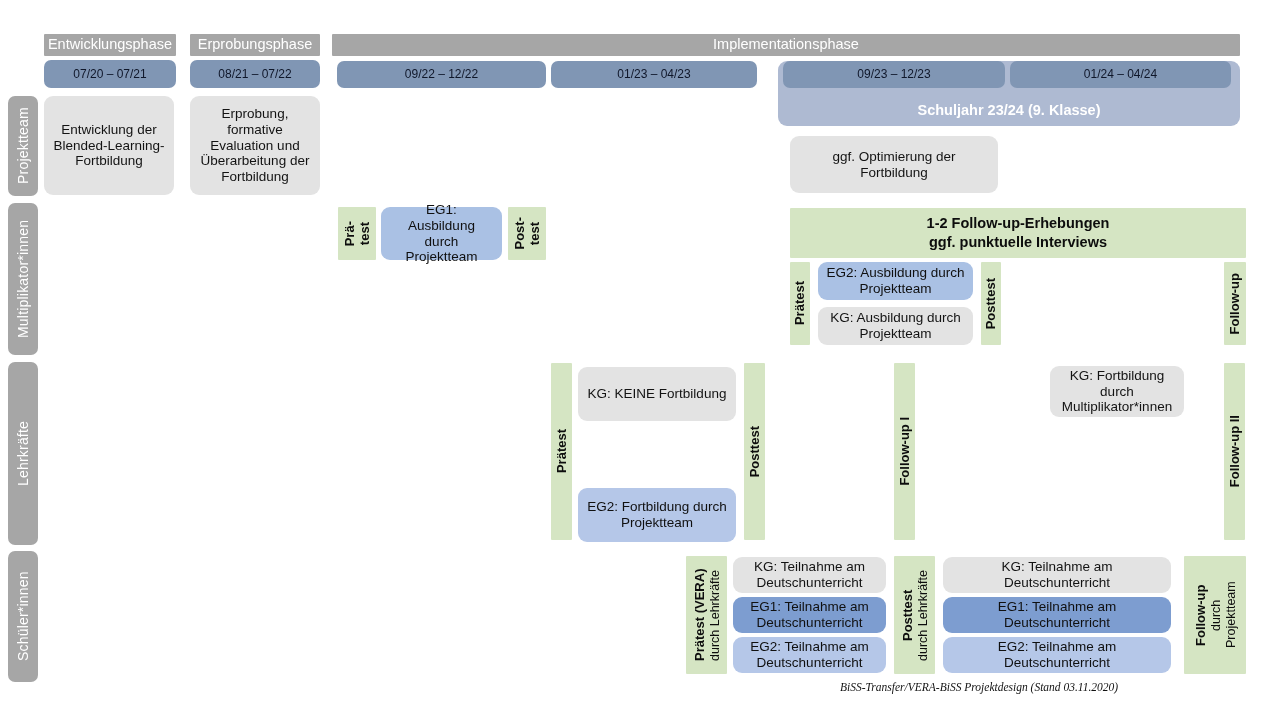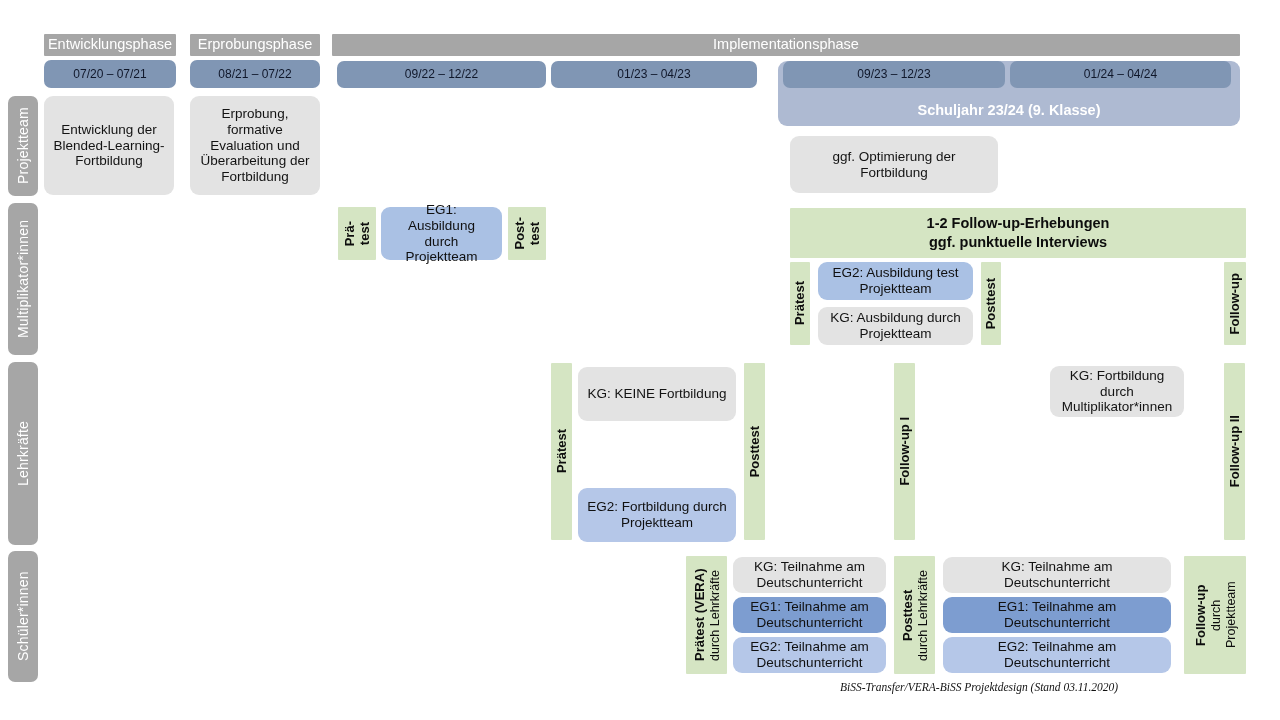--- a/index.html
+++ b/index.html
@@ -228,21 +228,21 @@
     <div>
       <div>1-2 Follow-up-Erhebungen</div>
       <div>ggf. punktuelle Interviews</div>
     </div>
   </div>
 
   <div class="abs green box" style="left:790px; top:262px; width:20px; height:83px; font-weight:bold;">
     <span class="vlabel">Prätest</span>
   </div>
   <div class="abs box blue-mid" style="left:818px; top:262px; width:155px; height:38px; padding:0 6px;">
-    <span>EG2: Ausbildung test Projektteam</span>
+    <span>EG2: Ausbildung durch Projektteam</span>
   </div>
   <div class="abs box grey-box" style="left:818px; top:307px; width:155px; height:38px; padding:0 6px;">
     <span>KG: Ausbildung durch Projektteam</span>
   </div>
   <div class="abs green box" style="left:981px; top:262px; width:20px; height:83px; font-weight:bold;">
     <span class="vlabel">Posttest</span>
   </div>
   <div class="abs green box" style="left:1224px; top:262px; width:22px; height:83px; font-weight:bold;">
     <span class="vlabel">Follow-up</span>
   </div>

